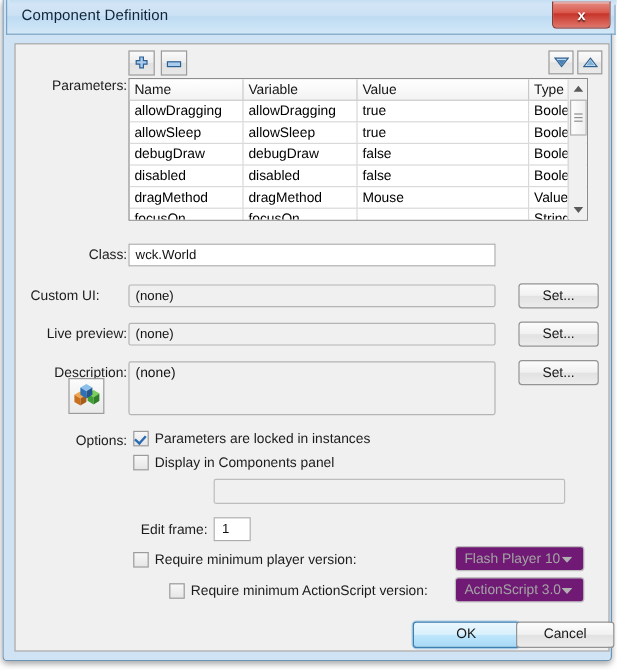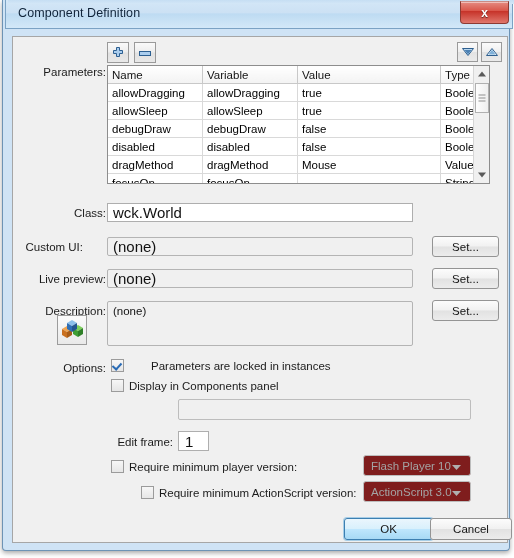--- a/index.html
+++ b/index.html
@@ -220,21 +220,21 @@
     background: #8f8f8f;
     margin: 2px 0;
   }
 
   
   .tinput {
     position: absolute;
     box-sizing: border-box;
     border: 1px solid #aeaeae;
     background: #ffffff;
-    font-size: 15px;
+    font-size: 11px;
     color: #111;
     padding: 0 0 0 5px;
     display: flex;
     align-items: center;
     font-family: "Liberation Sans", sans-serif;
   }
   .tinput.readonly {
     background: #f0f0f0;
     border: 1px solid #b4b4b4;
     border-radius: 2px;
@@ -322,28 +322,29 @@
     border-width: 0 2px 2px 0;
     transform: rotate(42deg);
   }
 
   
   .combo {
     position: absolute;
     box-sizing: border-box;
     border: 1px solid #bdbdbd;
     border-radius: 3px;
-    background: #7f1d1d;
+    background: #701a75;
     font-size: 11.5px;
     color: #a3a3a3;
     display: flex;
     align-items: center;
     padding-left: 7px;
     cursor: default;
     font-family: "Liberation Sans", sans-serif;
+    margin-left: 16px;
   }
   .combo .caret {
     position: absolute;
     right: 9px;
     top: 50%;
     transform: translateY(-50%);
   }
 </style>
 </head>
 <body>
@@ -490,21 +491,21 @@
           <polygon points="6,12 11,9 11,15 6,18" fill="#a85c18"></polygon>
 
           <polygon points="6,3 11,0 16,3 11,6" fill="#8cc0ea"></polygon>
           <polygon points="6,3 11,6 11,12 6,9" fill="#2f6fb5"></polygon>
           <polygon points="11,6 16,3 16,9 11,12" fill="#23568f"></polygon>
         </svg>
       </div>
 
       <div class="lbl" style="left:0px; top:325px; width:93px;">Options:</div>
 
-      <div class="cb-row" style="left:98px; top:322px;gap:22px;">
+      <div class="cb-row" style="left:98px; top:322px;">
         <span class="cb checked"></span>
         <span>Parameters are locked in instances</span>
       </div>
 
       <div class="cb-row" style="left:98px; top:342px;">
         <span class="cb"></span>
         <span>Display in Components panel</span>
       </div>
 
       <div class="tinput disabled" style="left:165px; top:362px; width:293px; height:21px;" placeholder=""></div>

